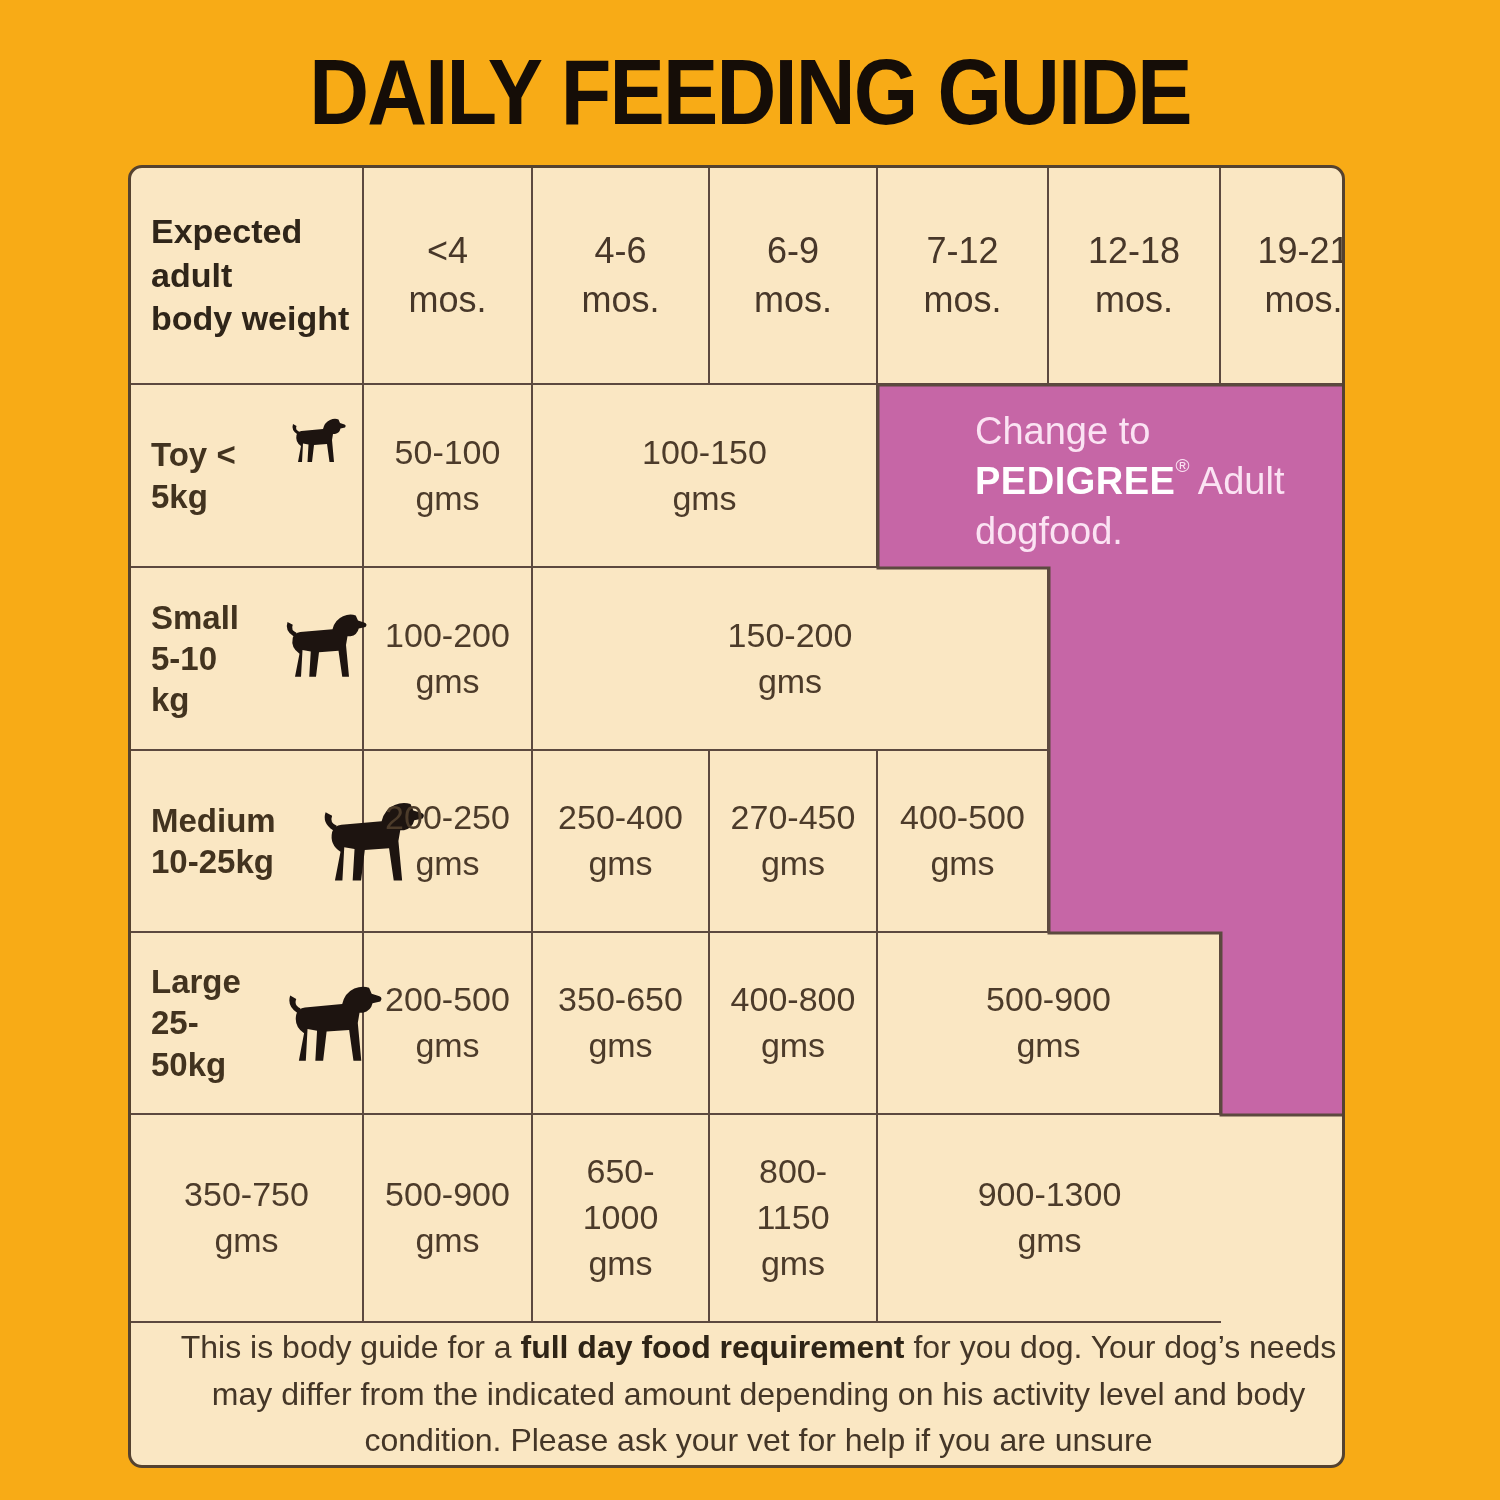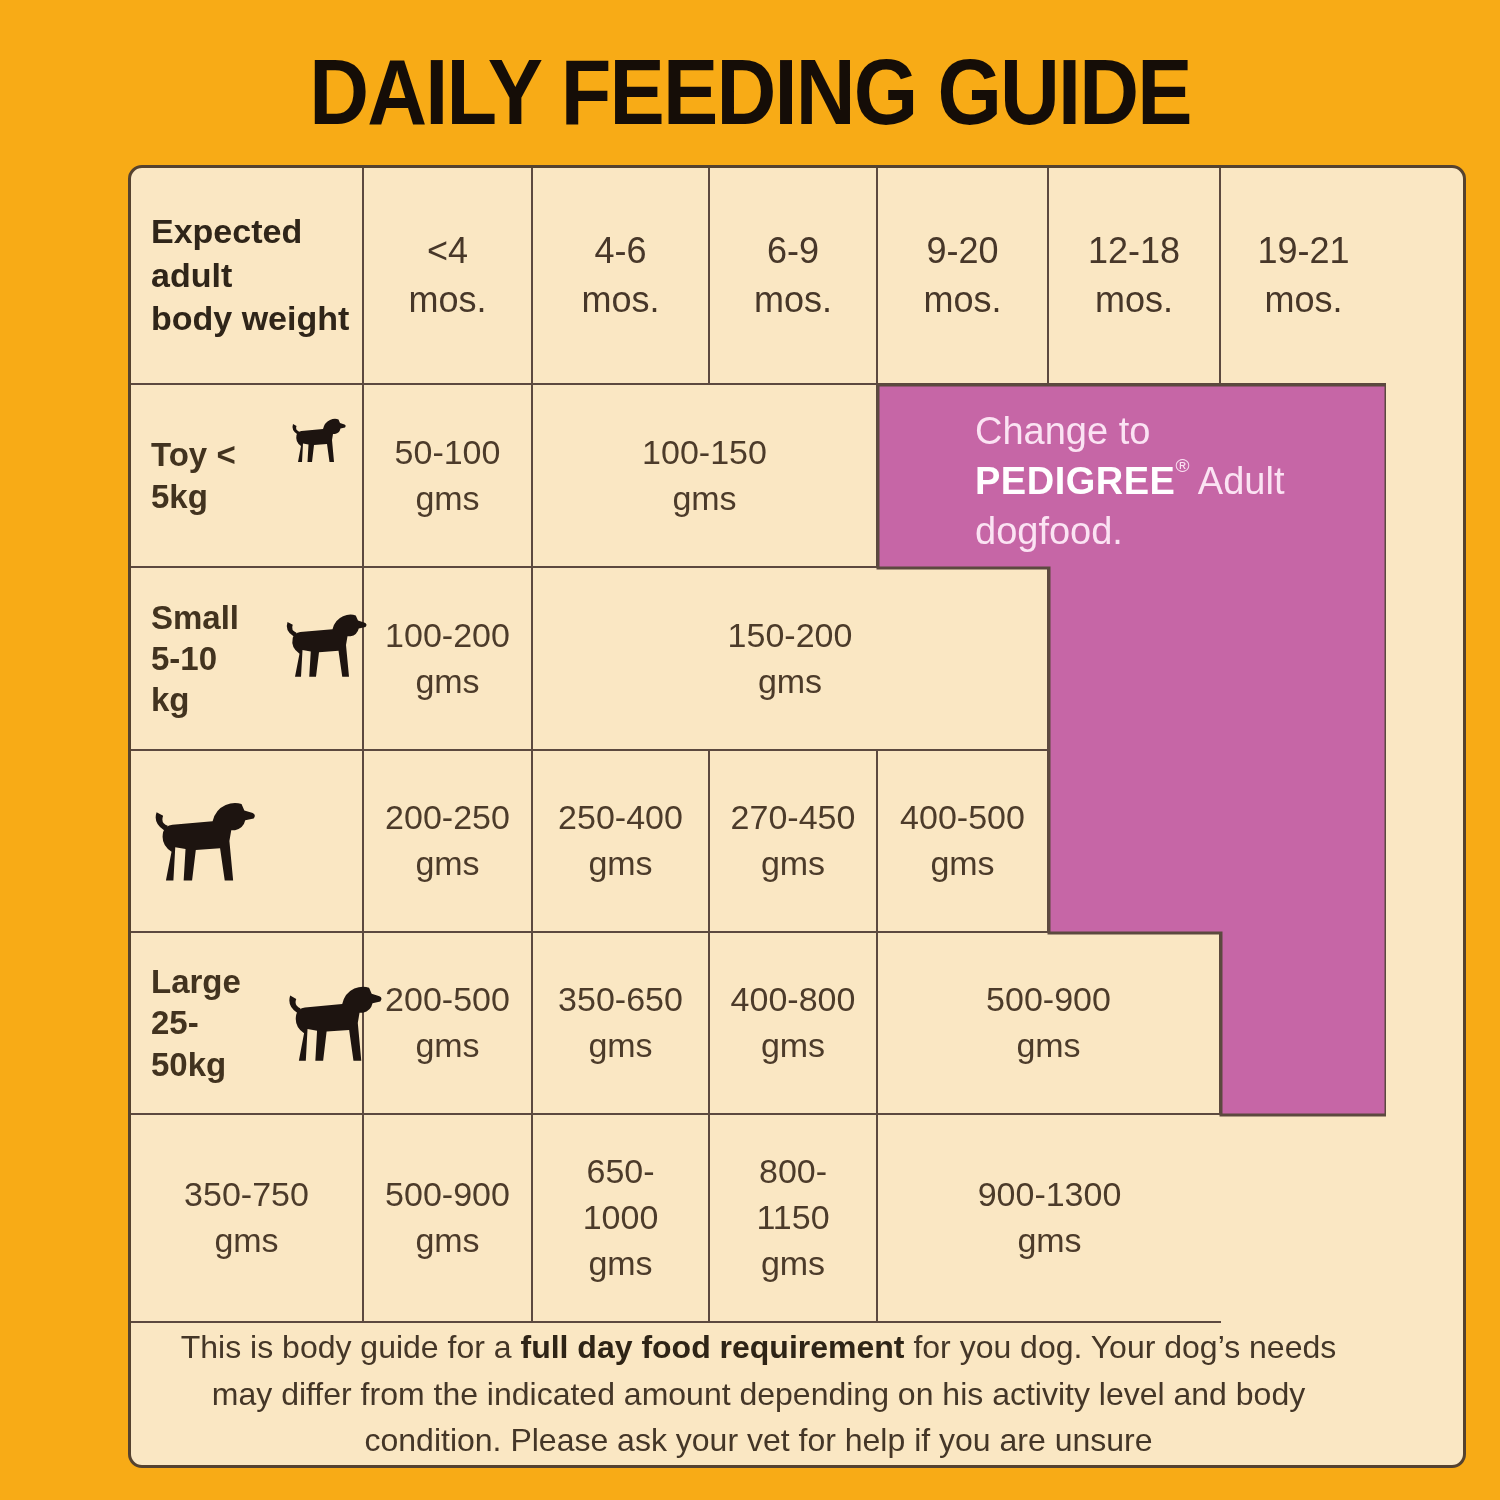--- a/index.html
+++ b/index.html
@@ -27,21 +27,21 @@
     font-size:92px;
     font-weight:800;
     letter-spacing:-2px;
     color:var(--title);
     transform:scaleX(.9);
     white-space:nowrap;
   }
   .table-wrap{
     position:absolute;
     left:128px;top:165px;
-    width:1338px;height:1303px;
+    width:1217px;height:1303px;
     border:3px solid #55422F;
     border-radius:14px;
     overflow:hidden;
     background:var(--cell);
   }
   .grid{
     display:grid;
     grid-template-columns:233px 169px 177px 168px 171px 172px 165px;
     grid-template-rows:217px 183px 183px 182px 182px 208px 142px;
     width:1255px;height:1297px;
@@ -140,21 +140,21 @@
     </div>
     <div class="cell hdr-col">
       <span>4-6</span>
       <span>mos.</span>
     </div>
     <div class="cell hdr-col">
       <span>6-9</span>
       <span>mos.</span>
     </div>
     <div class="cell hdr-col">
-      <span>9-20</span>
+      <span>7-12</span>
       <span>mos.</span>
     </div>
     <div class="cell hdr-col">
       <span>12-18</span>
       <span>mos.</span>
     </div>
     <div class="cell hdr-col no-r">
       <span>19-21</span>
       <span>mos.</span>
     </div>
@@ -190,20 +190,24 @@
       <span>100-200</span>
       <span>gms</span>
     </div>
     <div class="cell" style="grid-column:span 3">
       <span>150-200</span>
       <span>gms</span>
     </div>
     <div class="cell filler" style="grid-column:span 2"></div>
 
     <div class="cell row-label">
+      <span class="lbl">
+        <span>Medium</span>
+        <span>10-25kg</span>
+      </span>
       <svg class="dog" width="112" height="90" viewBox="0 0 120 100" preserveAspectRatio="none">
           <use href="#dog-shape" fill="#1D1410"></use>
         </svg>
     </div>
     <div class="cell">
       <span>200-250</span>
       <span>gms</span>
     </div>
     <div class="cell">
       <span>250-400</span>

